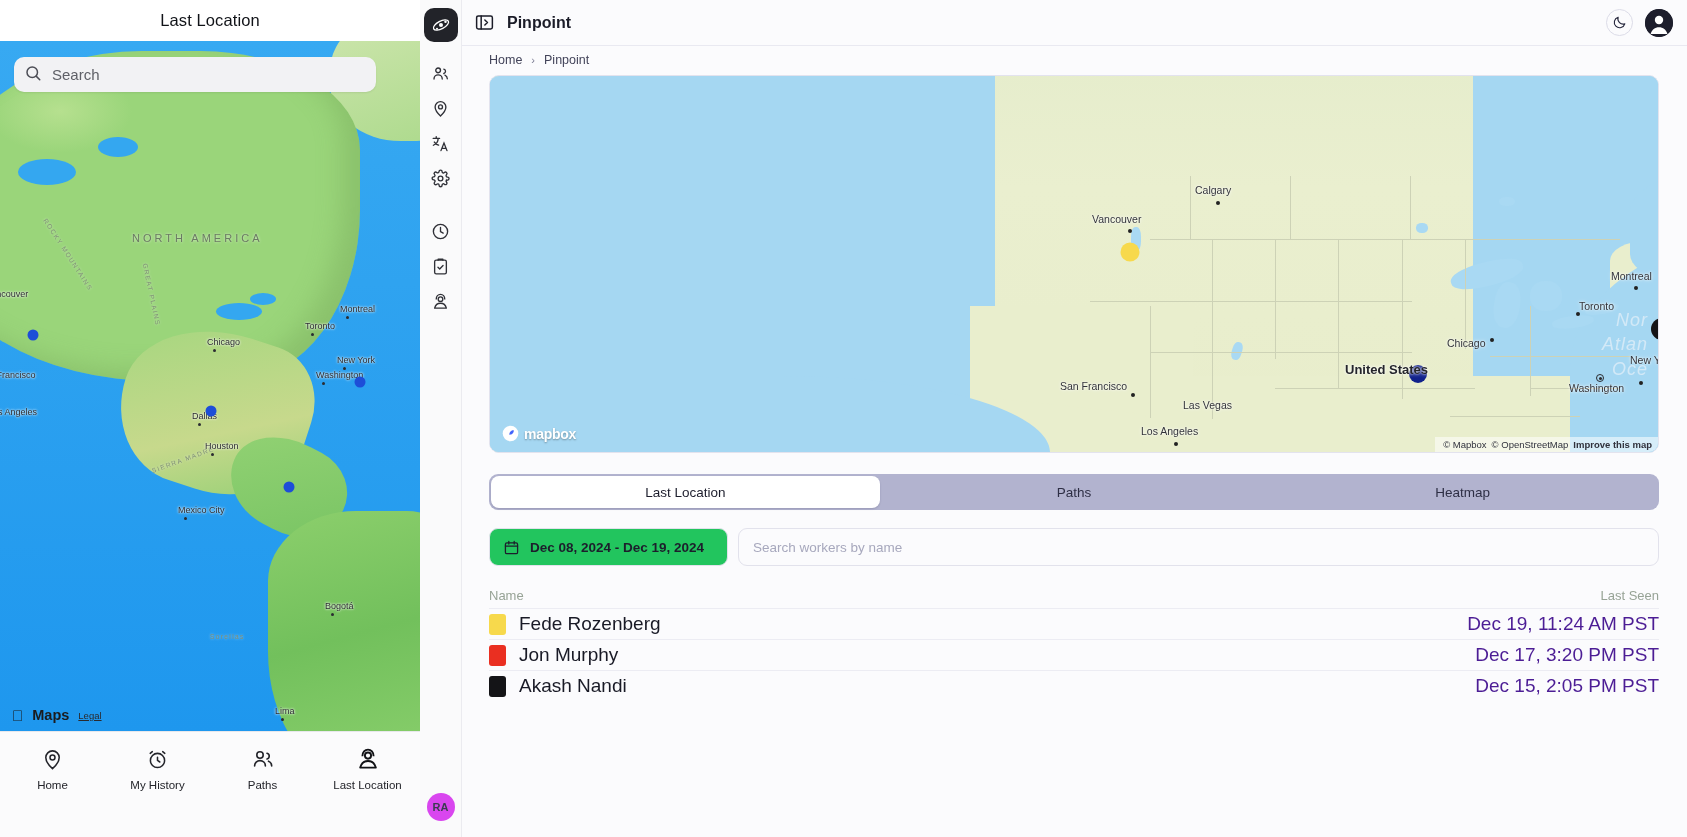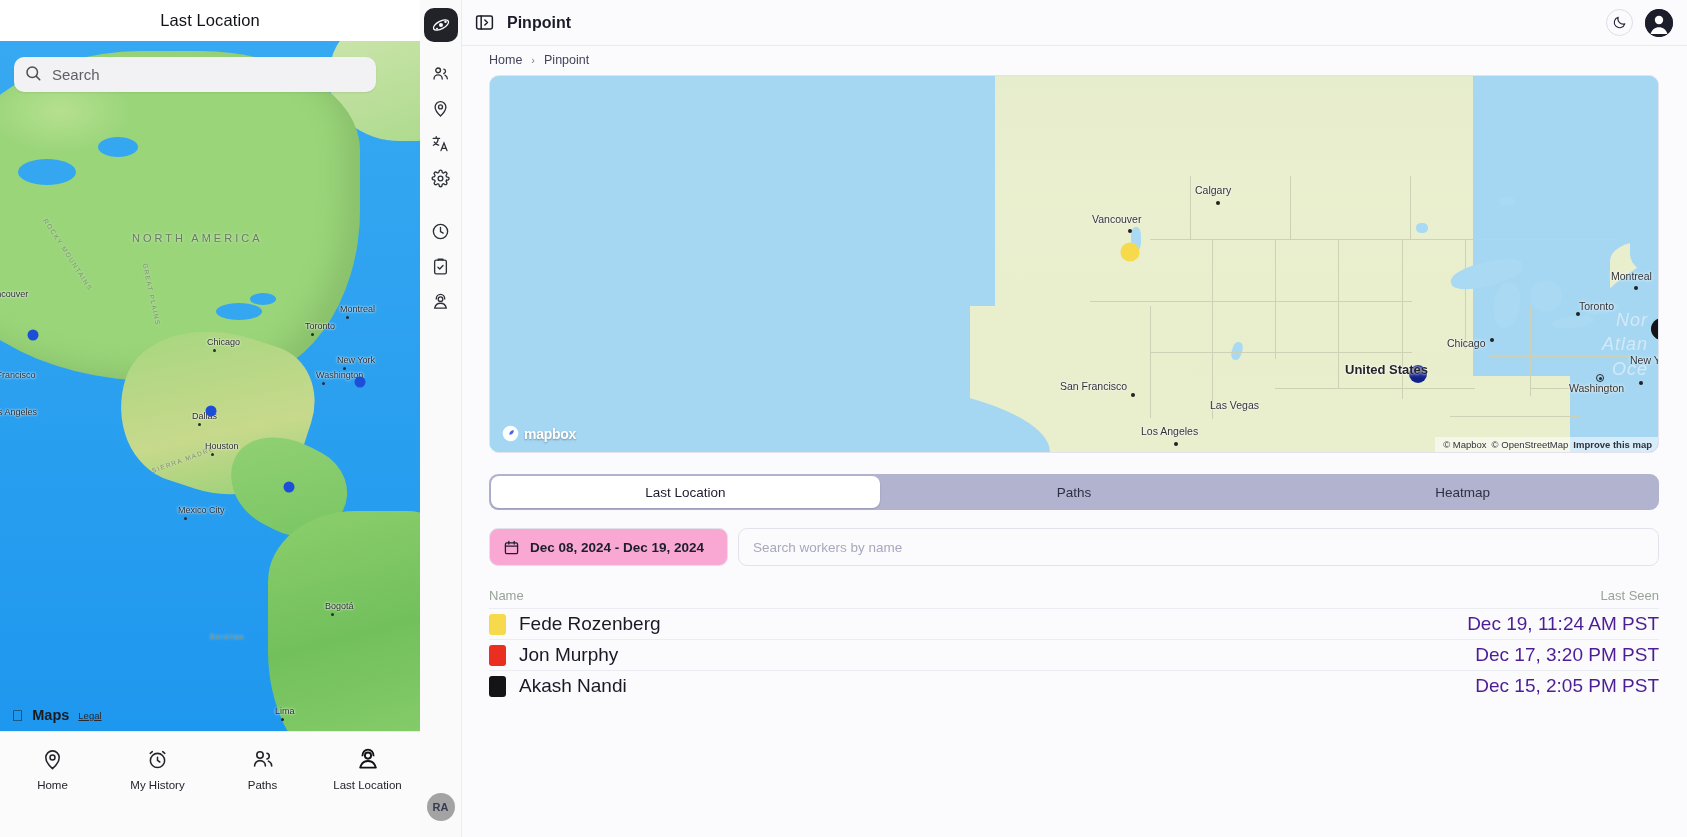--- a/index.html
+++ b/index.html
@@ -137,21 +137,21 @@
   .rail-item {
     width: 34px; height: 34px;
     display: flex; align-items: center; justify-content: center;
     color: #2f3037; margin-bottom: 1px;
   }
   .rail-gap { height: 18px; }
   .rail-avatar {
     position: absolute; bottom: 16px; left: 50%;
     transform: translateX(-50%);
     width: 28px; height: 28px; border-radius: 50%;
-    background: #a3a3a3; color: #3a3b52;
+    background: #d946ef; color: #3a3b52;
     font-size: 11px; font-weight: 600;
     display: flex; align-items: center; justify-content: center;
   }
 
   
   .main {
     flex: 1; display: flex; flex-direction: column;
     background: #fbfbfd; min-width: 0;
   }
   .topbar {
@@ -285,21 +285,21 @@
 
   
   .filters {
     margin-top: 18px;
     height: 38px; flex: 0 0 38px;
     display: flex; gap: 10px;
   }
   .date-btn {
     width: 239px; height: 38px;
     border: 1px solid #e2e2ec; border-radius: 9px;
-    background: #f9a8d4;
+    background: #22c55e;
     display: flex; align-items: center; gap: 10px;
     padding: 0 13px;
     font-size: 13.5px; font-weight: 700; color: #1d1e2c;
     cursor: pointer;
     text-align: center;
   }
   .worker-search {
     flex: 1; height: 38px;
     border: 1px solid #e2e2ec; border-radius: 9px;
     background: #fbfbfd;
@@ -607,21 +607,21 @@
             <div class="mb-label" style="left: 1089px; top: 224px;">Toronto</div>
             <div class="mb-dot" style="left: 1086px; top: 236px;"></div>
             <div class="mb-label" style="left: 957px; top: 261px;">Chicago</div>
             <div class="mb-dot" style="left: 1000px; top: 262px;"></div>
             <div class="mb-label" style="left: 1140px; top: 278px;">New York</div>
             <div class="mb-dot" style="left: 1149px; top: 305px;"></div>
             <div class="mb-label" style="left: 1079px; top: 306px;">Washington</div>
             <div class="mb-capital" style="left: 1106px; top: 298px;"></div>
             <div class="mb-label" style="left: 570px; top: 304px;">San Francisco</div>
             <div class="mb-dot" style="left: 641px; top: 317px;"></div>
-            <div class="mb-label" style="left: 693px; top: 323px; margin-left: 27px;">Las Vegas</div>
+            <div class="mb-label" style="left: 693px; top: 323px;">Las Vegas</div>
             <div class="mb-label" style="left: 651px; top: 349px;">Los Angeles</div>
             <div class="mb-dot" style="left: 684px; top: 366px;"></div>
           </div>
         <div id="mb-markers">
             <div class="marker" title="Fede Rozenberg" style="left: 640px; top: 176px; width: 19px; height: 19px; background: rgb(247, 217, 76);"></div>
             <div class="marker" title="Jared Hightower" style="left: 928px; top: 298px; width: 18px; height: 18px; background: rgb(16, 33, 139);"></div>
             <div class="marker" title="Akash Nandi" style="left: 1172px; top: 253px; width: 22px; height: 22px; background: rgb(20, 20, 23);"></div>
           </div>
 
         <div class="mb-label country" style="left:855px;top:286px;">United States</div>

